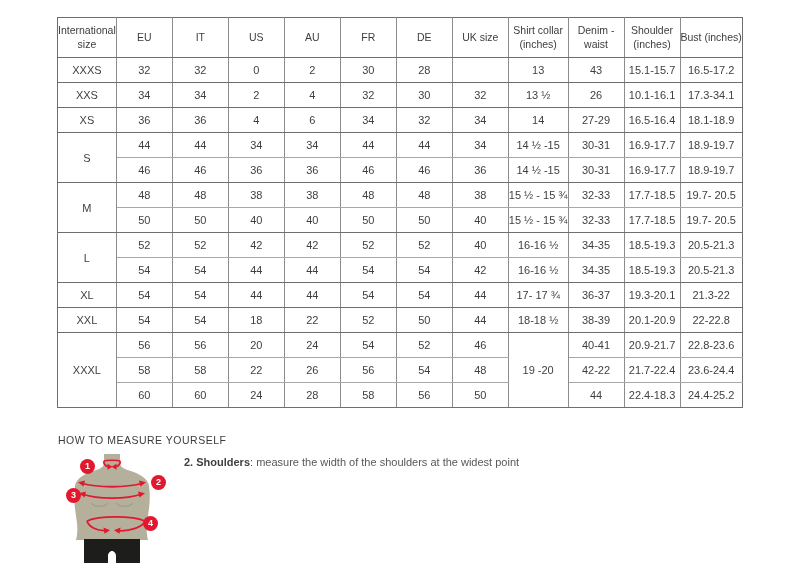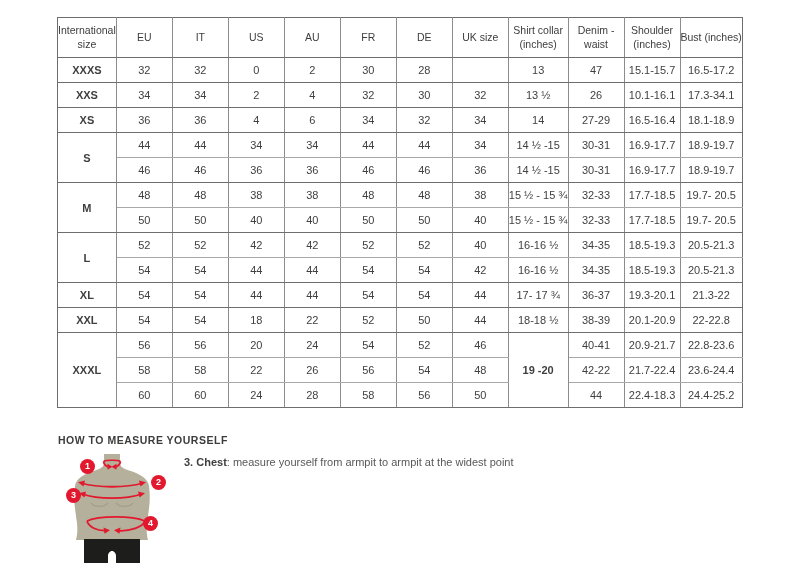--- a/index.html
+++ b/index.html
@@ -33,28 +33,28 @@
     font-size:11px;
     color:#3f3f3f;
     text-align:center;
     vertical-align:middle;
     white-space:nowrap;
     border-right:1px solid #8c8c8c;
     border-bottom:1px solid #a8a8a8;
     padding:0;
   }
   table.size-chart tr.group-end > td{border-bottom-color:#6e6e6e;}
-  table.size-chart td.rowspan-cell{border-bottom-color:#6e6e6e;font-weight:bold;}
+  table.size-chart td.rowspan-cell{border-bottom-color:#6e6e6e;}
   table.size-chart th:last-child, table.size-chart td:last-child{border-right-color:#6e6e6e;}
 
   
   .measure-section{margin:26px 0 0 58px;}
   .measure-title{
     font-size:10.5px;
-    font-weight:bold;
+    font-weight:normal;
     letter-spacing:.5px;
     color:#3c3c3b;
   }
   .measure-body{display:flex;margin-top:5px;}
   .figure-wrap{position:relative;width:122px;height:130px;flex:0 0 auto;}
   .figure-wrap svg{position:absolute;left:0;top:0;}
   .marker{
     position:absolute;
     width:15px;height:15px;
     border-radius:50%;
@@ -118,21 +118,21 @@
         <tr class="group-end">
           <td rowspan="1" class="rowspan-cell">XXXS</td>
           <td>32</td>
           <td>32</td>
           <td>0</td>
           <td>2</td>
           <td>30</td>
           <td>28</td>
           <td></td>
           <td>13</td>
-          <td>47</td>
+          <td>43</td>
           <td>15.1-15.7</td>
           <td>16.5-17.2</td>
         </tr>
         <tr class="group-end">
           <td rowspan="1" class="rowspan-cell">XXS</td>
           <td>34</td>
           <td>34</td>
           <td>2</td>
           <td>4</td>
           <td>32</td>
@@ -342,18 +342,18 @@
           <path d="M87,70 C85,76 72,80.5 60,79.7" fill="none" stroke="#e2182e" stroke-width="1.8"></path>
           <polygon points="52,79.3 45.5,76.5 46.5,82.8" fill="#e2182e"></polygon>
           <polygon points="56,79.3 62.5,76.5 61.5,82.8" fill="#e2182e"></polygon>
         </svg>
         <div class="marker" style="left:22px;top:8px;">1</div>
         <div class="marker" style="left:93px;top:24px;">2</div>
         <div class="marker" style="left:8px;top:37px;">3</div>
         <div class="marker" style="left:85px;top:65px;">4</div>
       </div>
       <div class="steps">
-        <div class="step"><span class="step-num">3. </span><b>Chest</b><span>: measure yourself from armpit to armpit at the widest point</span></div>
+        <div class="step"><span class="step-num">2. </span><b>Shoulders</b><span>: measure the width of the shoulders at the widest point</span></div>
       </div>
     </div>
   </div>
 
 </div>
 
 </body></html>

